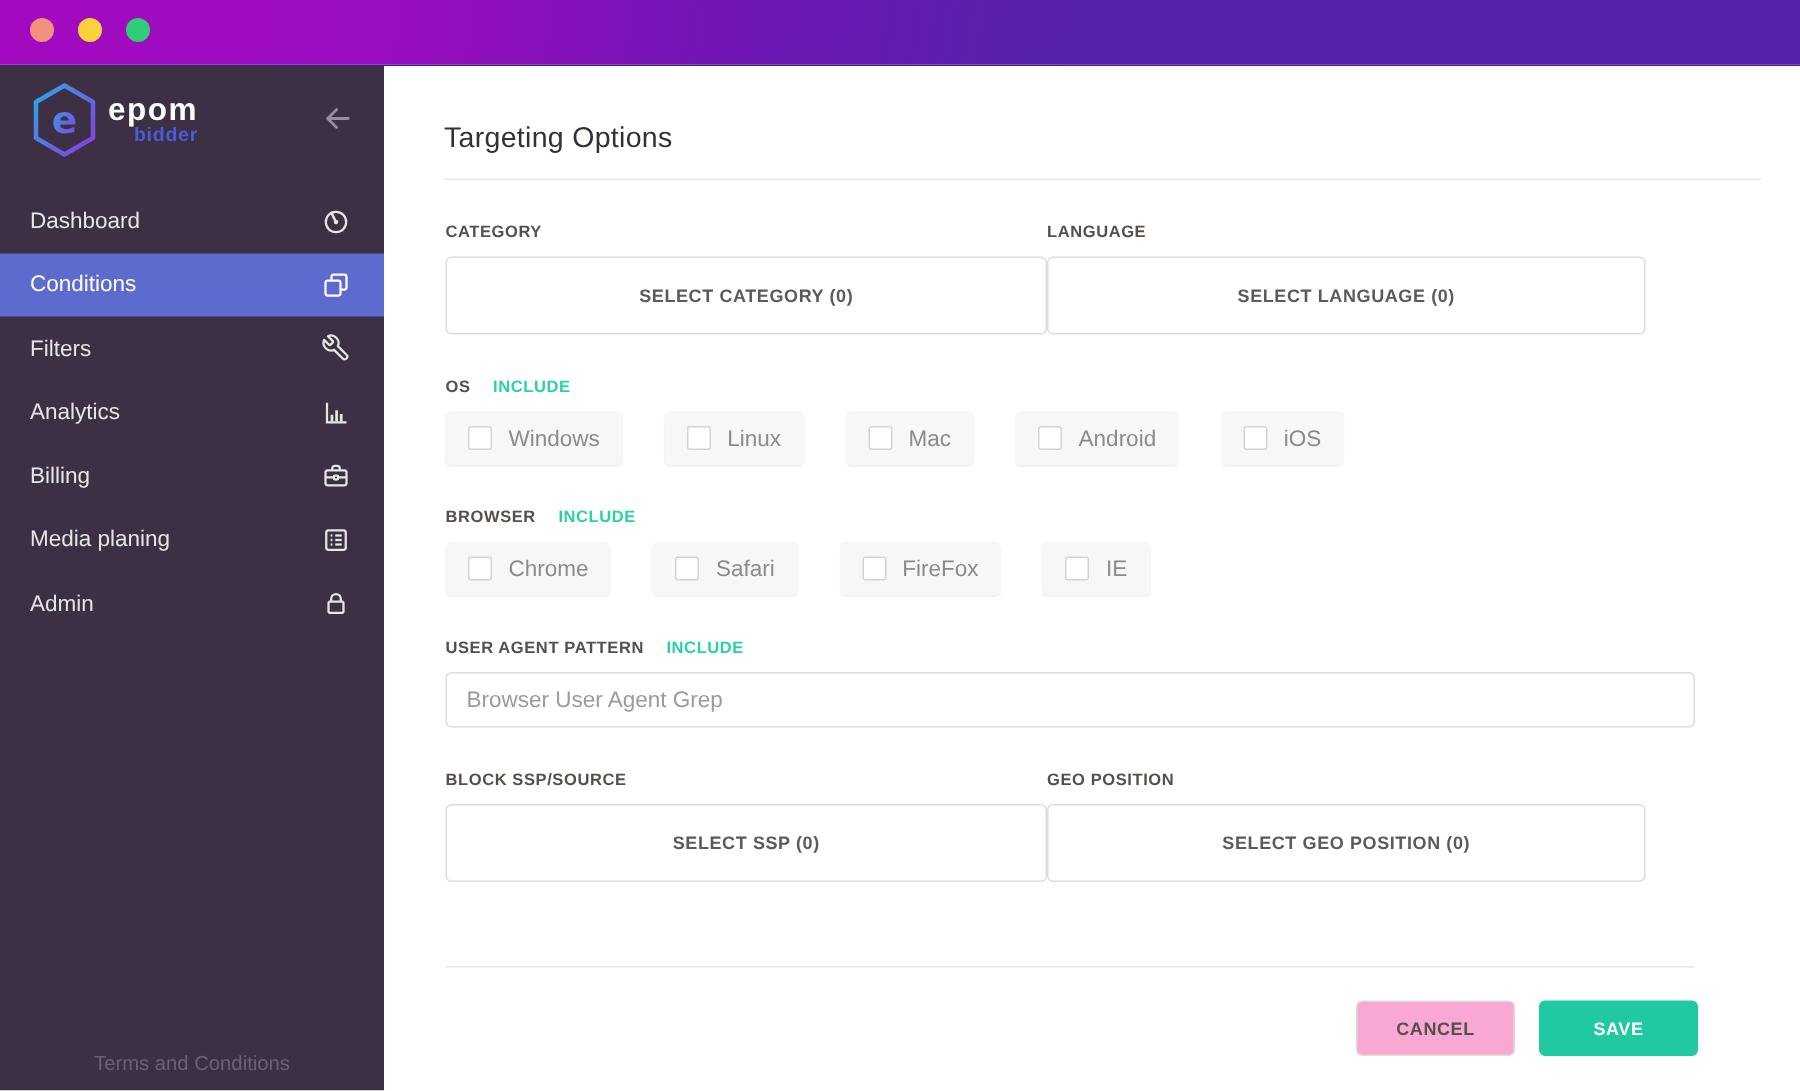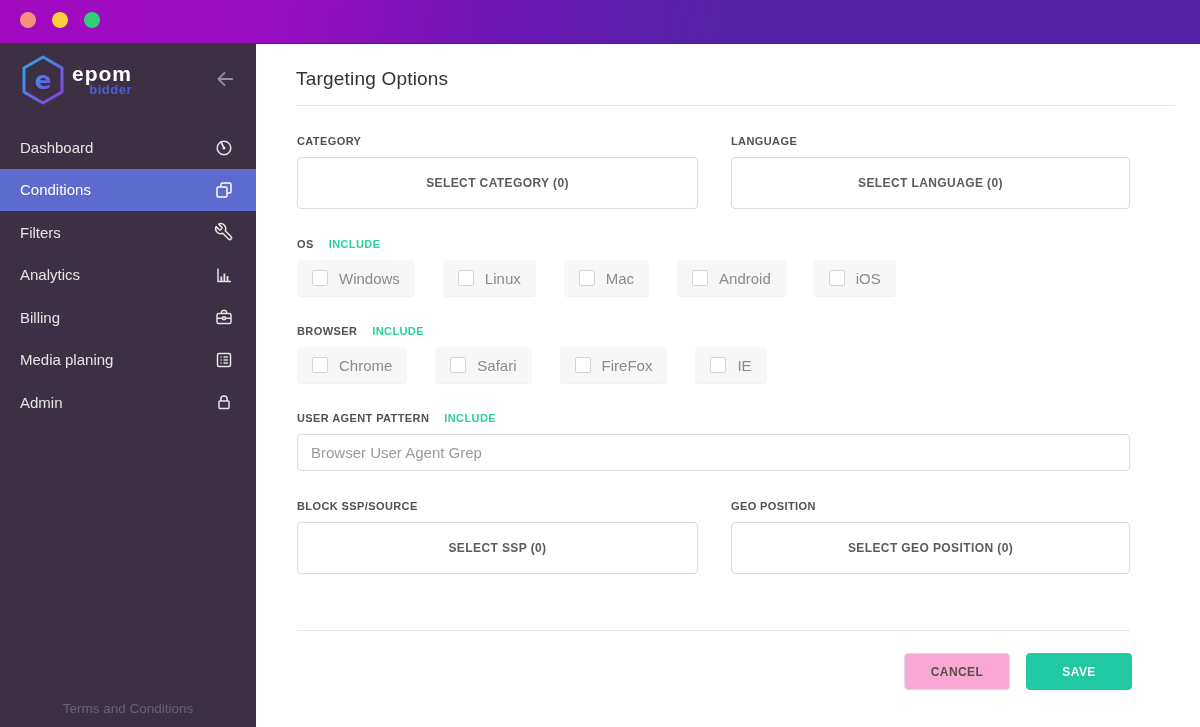--- a/index.html
+++ b/index.html
@@ -40,25 +40,25 @@
   .menu-item.active { background:#5d6bce; color:#ffffff; }
   .menu-item svg { display:block; }
 
   .sidebar-footer {
     position:absolute; bottom:11px; left:0; width:100%;
     text-align:center; color:#6b6076; font-size:13.5px; cursor:pointer;
   }
 
   
   .main { position:absolute; left:256px; top:44px; width:944px; height:683px; background:#fff; }
-  .page-title { margin:24px 26px 0 40px; font-size:19px; font-weight:500; color:#31313a; letter-spacing:0.2px; }
+  .page-title { margin:38px 26px 0 40px; font-size:19px; font-weight:500; color:#31313a; letter-spacing:0.2px; }
   .divider { border:none; border-top:1px solid #e7e7e7; margin:15px 26px 0 40px; }
   .form { padding:0 0 0 41px; width:874px; }
 
-  .grid2 { display:grid; grid-template-columns:401px 399px; column-gap:33px; }
+  .grid2 { display:grid; grid-template-columns:401px 399px; }
 
   .field-label-row { margin-top:29px; margin-bottom:10px; display:flex; align-items:baseline; }
   .field-label { font-size:11px; font-weight:bold; color:#55504b; letter-spacing:0.4px; }
   .include-badge { font-size:11px; font-weight:bold; color:#2bd1a3; letter-spacing:0.4px; margin-left:15px; cursor:pointer; }
 
   .select-btn {
     width:100%; height:52px; background:#fff; border:1px solid #dcdcdc; border-radius:4px;
     font-family:inherit; font-size:12px; font-weight:bold; color:#5b5b5b; letter-spacing:0.4px; cursor:pointer;
   }
 

